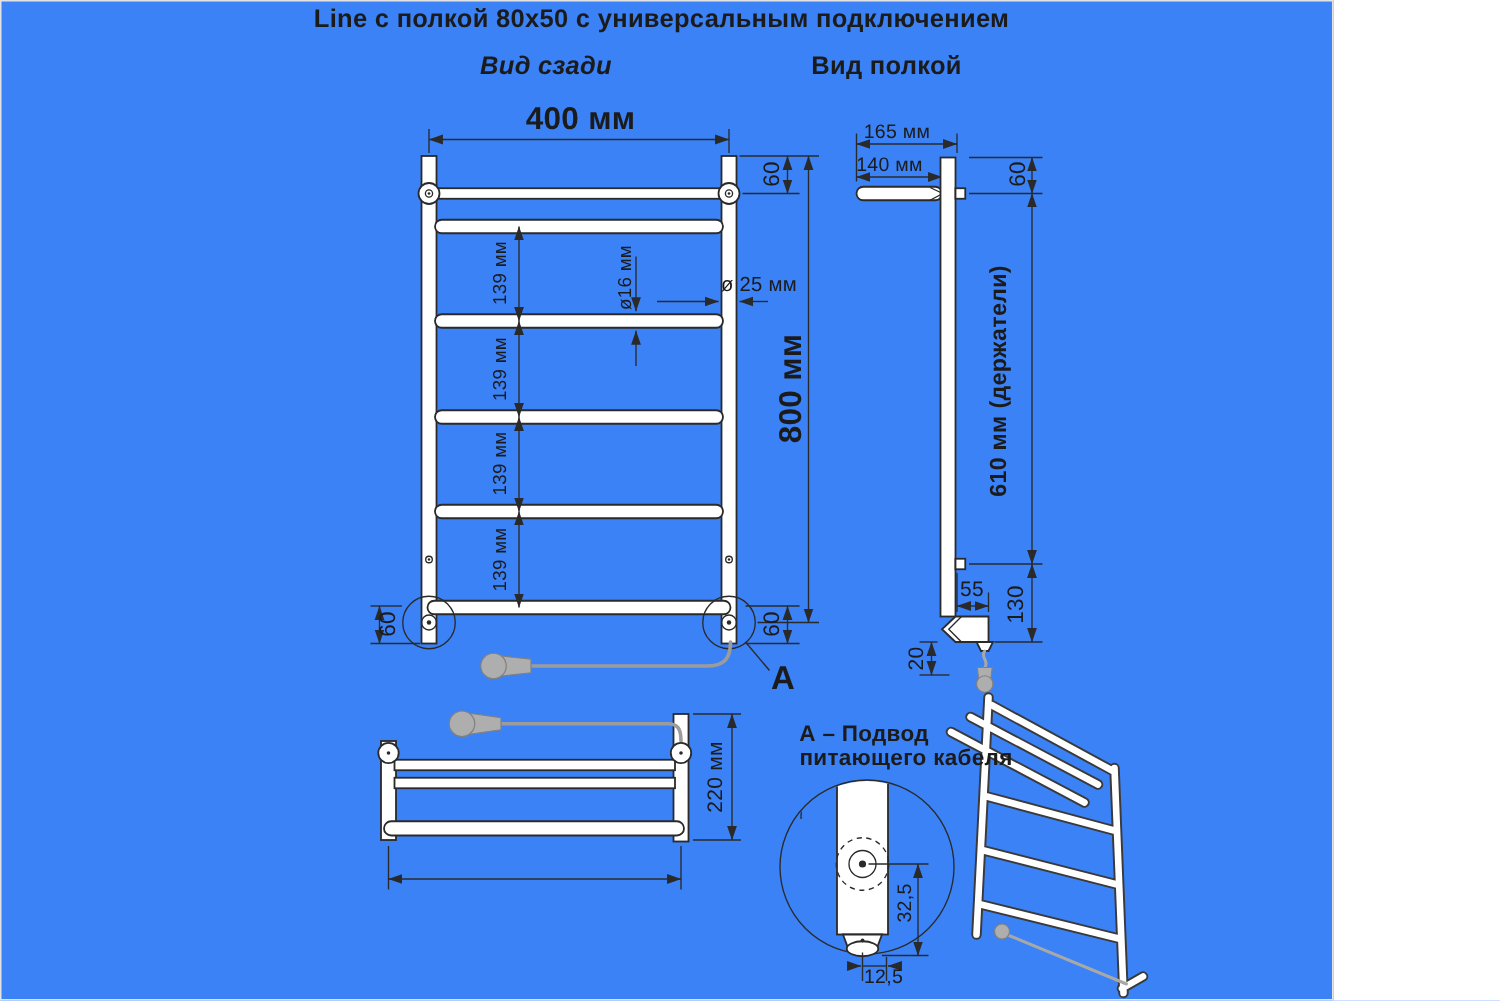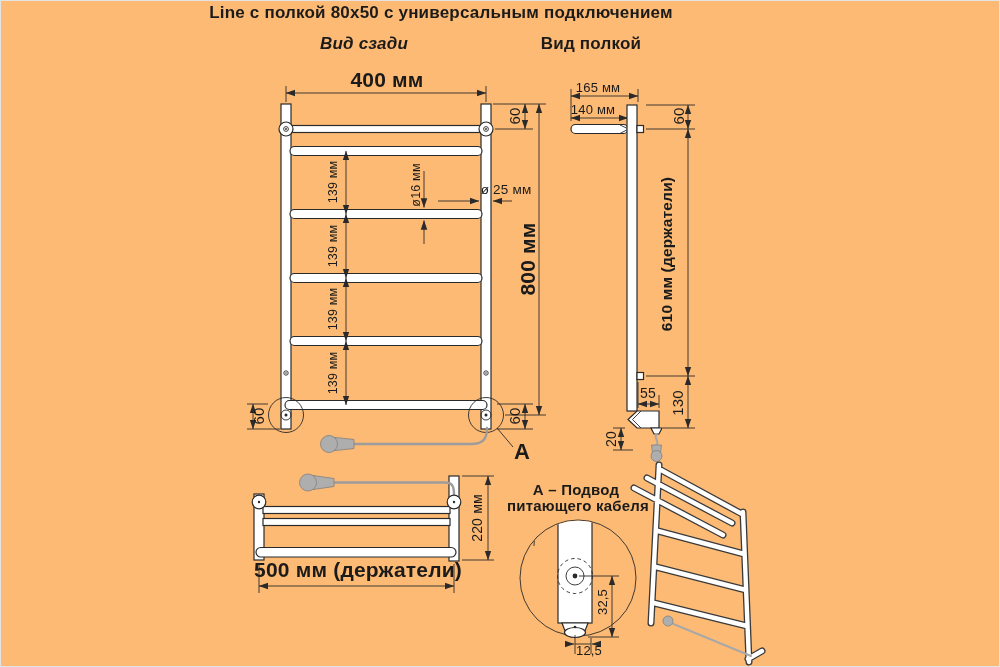--- a/index.html
+++ b/index.html
@@ -1,17 +1,17 @@
 <!DOCTYPE html>
 <html><head>
 <meta charset="utf-8">
 <style>
   html,body{margin:0;padding:0;background:#fff;}
   .canvas{
-    position:relative;width:1000px;height:667px;background:#fdba74;
+    position:relative;width:889px;height:667px;background:#3b82f6;
     border:1px solid #e3e3e3;box-sizing:border-box;overflow:hidden;
     font-family:"Liberation Sans", sans-serif;color:#1b1b1b;
   }
   svg.art{position:absolute;left:0;top:0;}
   .tube{fill:#ffffff;stroke:#2a2a2a;stroke-width:1.2;}
   .thin{stroke:#2a2a2a;stroke-width:0.9;fill:none;}
   .dim{stroke:#2a2a2a;stroke-width:0.9;fill:none;}
   .cable{stroke:#9c9c9c;stroke-width:2.4;fill:none;stroke-linecap:round;}
   .cable2{stroke:#a8a8a8;stroke-width:2;fill:none;stroke-linecap:round;}
   .plug{fill:#aeaeae;stroke:#808080;stroke-width:0.8;}
@@ -251,20 +251,19 @@
 
   <div class="lbl" style="left:597px;top:87px;">165 мм</div>
   <div class="lbl" style="left:592px;top:109px;">140 мм</div>
   <div class="lbl v fs15" style="left:678px;top:115px;">60</div>
   <div class="lbl v b fs155" style="left:666px;top:253px;">610 мм (держатели)</div>
   <div class="lbl fs14" style="left:647px;top:392px;">55</div>
   <div class="lbl v fs15" style="left:677px;top:402px;">130</div>
   <div class="lbl v fs14" style="left:610px;top:438px;">20</div>
 
   <div class="lbl v fs14" style="left:476px;top:517px;">220 мм</div>
-  <div class="lbl b fs21" style="left:357px;top:569px;">500 мм (держатели)</div>
 
   <div class="lbl b fs15" style="left:575px;top:489px;text-align:center;">А – Подвод</div>
-  <div class="lbl b fs15" style="left:577px;top:505px;">питающего кабеля</div>
+  <div class="lbl b fs15" style="left:603px;top:505px;">питающего кабеля</div>
   <div class="lbl v" style="left:602px;top:601px;">32,5</div>
   <div class="lbl" style="left:588px;top:650px;">12,5</div>
 
 </div>
 
 </body></html>

